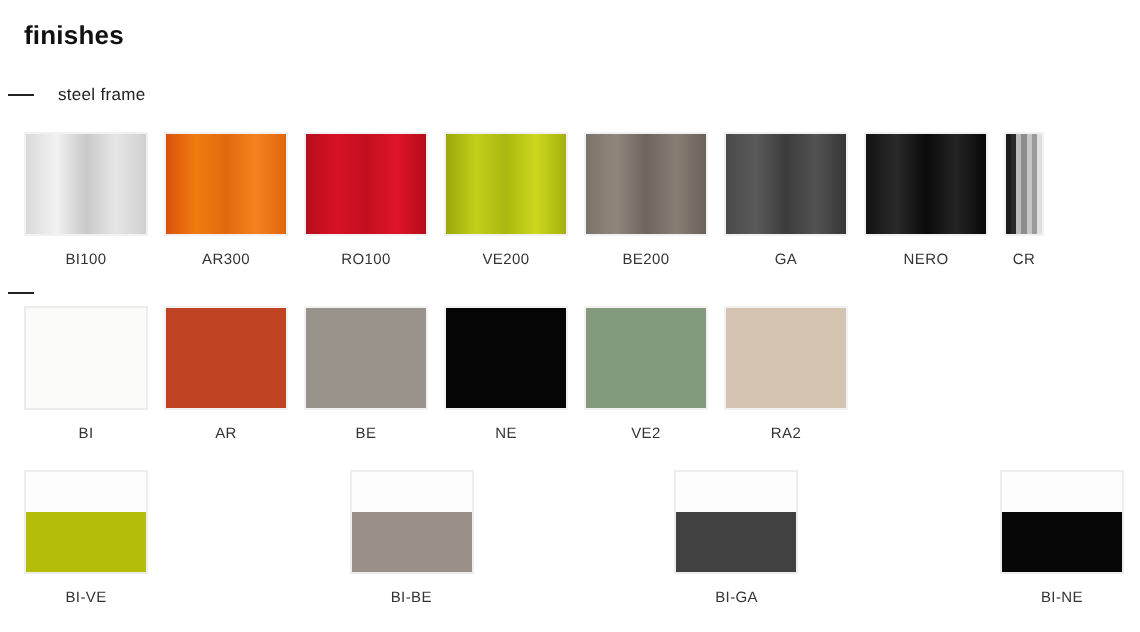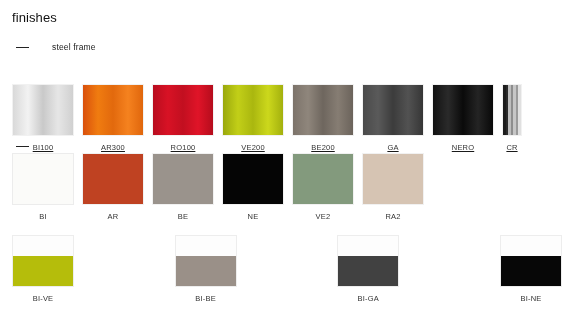--- a/index.html
+++ b/index.html
@@ -7,31 +7,31 @@
     width:570px;height:316px;
     background:#ffffff;
     font-family:"Liberation Sans", sans-serif;
     color:#1a1a1a;
     overflow:hidden;
   }
   .page{position:relative;width:570px;height:316px;}
 
   .page-title{
     position:absolute;left:12px;top:10px;
-    font-size:13px;font-weight:normal;letter-spacing:.1px;
+    font-size:13px;font-weight:bold;letter-spacing:.1px;
     color:#111;
   }
 
   .section{position:absolute;left:0;width:570px;}
   .sec-steel{top:40px;}
   .sec-poly{top:139px;}
 
   .sec-head{
-    display:flex;align-items:center;gap:23px;
-    padding-left:16px;height:14px;
+    display:flex;align-items:center;gap:12px;
+    padding-left:4px;height:14px;
   }
   .dash{
     display:inline-block;width:13px;height:1px;
     background:#222;flex:none;
   }
   .sec-label{font-size:8.5px;color:#222;letter-spacing:.15px;}
 
   .row{display:flex;align-items:flex-start;padding-left:12px;}
   .cell{width:62px;margin-right:8px;flex:none;}
   .cell.narrow{width:20px;}
@@ -50,21 +50,21 @@
   .sw-two .bot{height:60%;}
 
   .cap{
     display:block;text-align:center;
     font-size:7.5px;color:#333;
     margin-top:7px;letter-spacing:.2px;white-space:nowrap;
   }
 
   .poly-row1{}
   .poly-row2{margin-top:14px;justify-content:space-between;}
-  .steel-row{margin-top:30px;text-decoration:underline;}
+  .steel-row{margin-top:12px;}
 </style>
 </head>
 <body>
 
 <div class="page">
 
   <div class="page-title">finishes</div>
 
   <div class="section sec-steel">
     <div class="sec-head">

